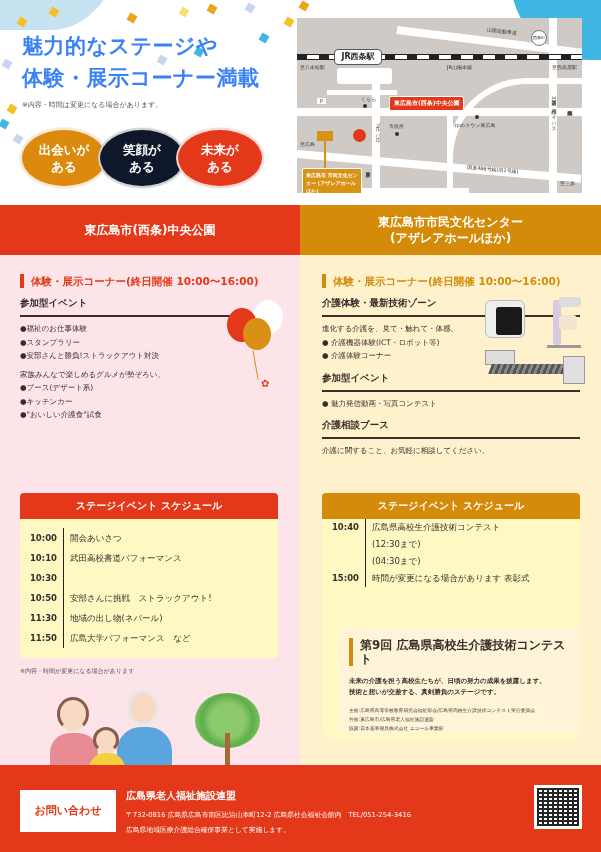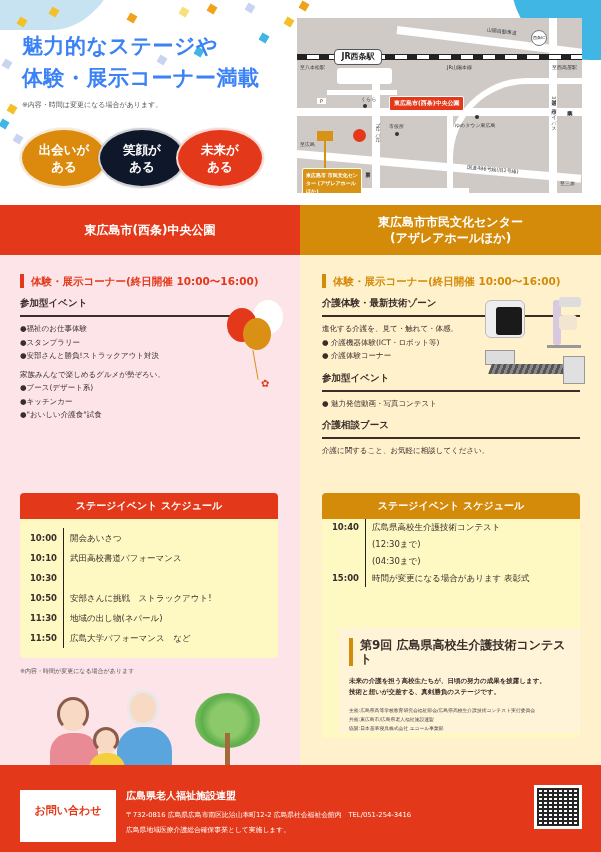--- a/index.html
+++ b/index.html
@@ -49,21 +49,21 @@
   .sched-time { width: 44px; text-align: right; padding-right: 6px; font-weight: bold; border-right: 1px solid #222; }
   .sched-ev { padding-left: 6px; }
   .note-bottom { position: absolute; left: 20px; top: 462px; font-size: 6px; color: #555; }
 
   .contest { position: absolute; left: 17px; top: 420px; width: 247px; height: 105px; background: #fff4d8; padding: 10px 10px; }
   .contest-title { border-left: 4px solid #d48b0a; padding-left: 7px; font-size: 12px; font-weight: bold; line-height: 14px; }
   .contest-desc { margin-top: 10px; font-size: 6.5px; font-weight: bold; line-height: 11px; }
   .contest-credits { margin-top: 8px; font-size: 4.8px; line-height: 9px; color: #444; }
 
   .footer { position: absolute; left: 0; top: 765px; width: 601px; height: 87px; background: #e3391a; }
-  .contact-btn { position: absolute; left: 20px; top: 25px; width: 96px; height: 52px; background: #fff; color: #e3391a; font-weight: bold; font-size: 11px; text-align: center; line-height: 42px; }
+  .contact-btn { position: absolute; left: 20px; top: 25px; width: 96px; height: 42px; background: #fff; color: #e3391a; font-weight: bold; font-size: 11px; text-align: center; line-height: 42px; }
   .org { position: absolute; left: 126px; top: 24px; color: #fff; font-weight: bold; font-size: 10px; }
   .addr { position: absolute; left: 126px; top: 45px; color: #fff; font-size: 6.8px; }
   .addr2 { position: absolute; left: 126px; top: 60px; color: #fff; font-size: 6.8px; }
   .qr { position: absolute; left: 534px; top: 20px; width: 48px; height: 44px; background: #fff; padding: 3px; }
   .qr-inner { width: 100%; height: 100%; background:
       repeating-linear-gradient(0deg, #000 0 2px, transparent 2px 4px),
       repeating-linear-gradient(90deg, #000 0 2px, #fff 2px 5px); opacity: 0.85; }
 </style>
 </head>
 <body>

